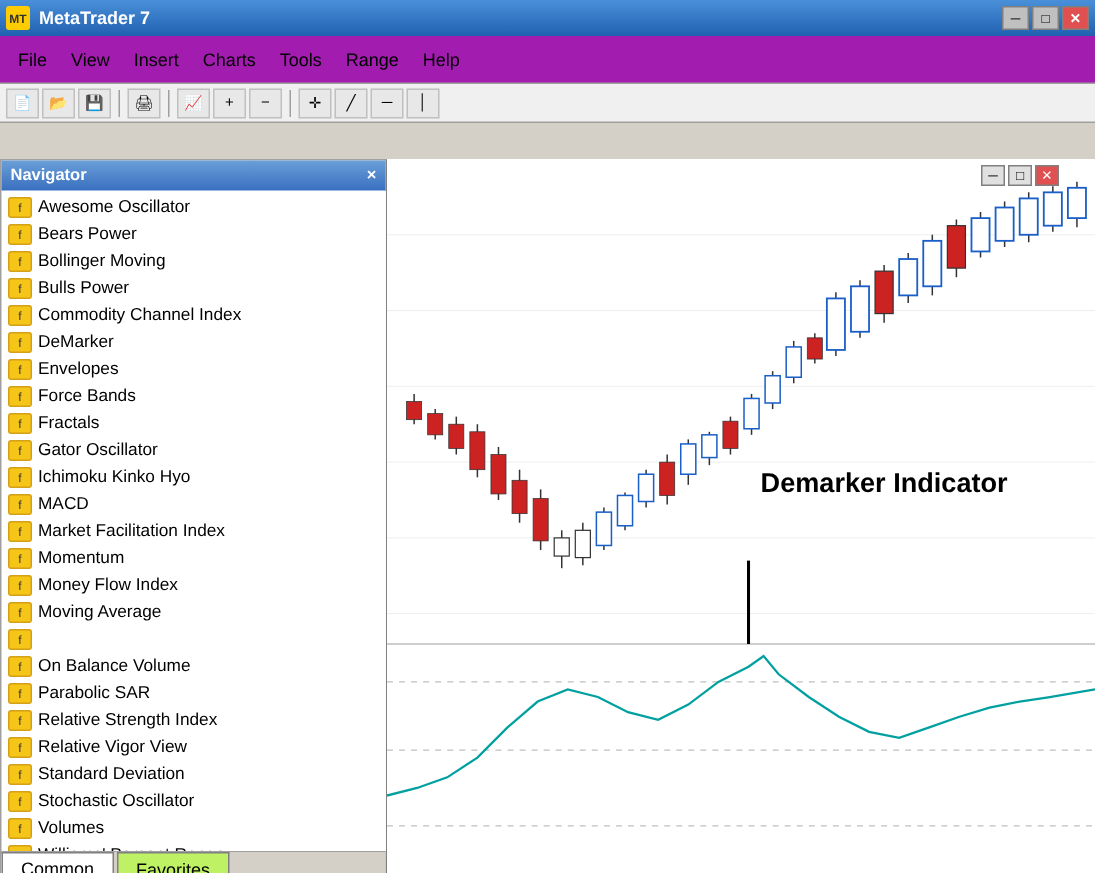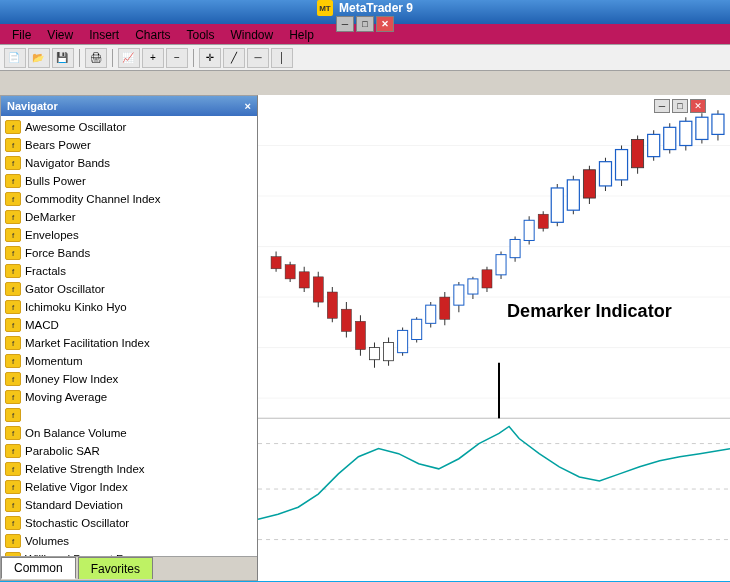--- a/index.html
+++ b/index.html
@@ -16,21 +16,20 @@
     .title-bar {
       background: linear-gradient(to bottom, #4a90d9, #2060b0);
       height: 24px;
       display: flex;
       align-items: center;
       justify-content: space-between;
       padding: 0 4px;
       color: white;
       font-size: 12px;
       font-weight: bold;
-      flex-direction: column;
     }
     .title-bar-left {
       display: flex;
       align-items: center;
       gap: 6px;
     }
     .title-bar-icon {
       width: 16px;
       height: 16px;
       background: #ffcc00;
@@ -53,25 +52,25 @@
       align-items: center;
       justify-content: center;
       font-size: 9px;
       cursor: pointer;
       color: #000;
     }
     .title-btn.close { background: #e05050; color: white; }
 
     
     .menu-bar {
-      background: #be185d;
+      background: #a21caf;
       border-bottom: 1px solid #a0a0a0;
-      height: 21px;
-      display: flex;
-      align-items: flex-end;
+      height: 32px;
+      display: flex;
+      align-items: center;
       padding: 0 4px;
     }
     .menu-item {
       padding: 2px 8px;
       cursor: pointer;
       font-size: 12px;
     }
 
     
     .toolbar {
@@ -264,37 +263,37 @@
     }
   </style>
 </head>
 <body>
 
 <div class="title-bar">
   <div class="title-bar-left">
     <div class="title-bar-icon">
       <span style="font-weight:bold;color:#333;font-size:8px;">MT</span>
     </div>
-    <span>MetaTrader 9</span>
+    <span>MetaTrader 7</span>
   </div>
   <div class="title-bar-buttons">
     <div class="title-btn">─</div>
     <div class="title-btn">□</div>
     <div class="title-btn close">✕</div>
   </div>
 </div>
 
 <div class="menu-bar">
   <div id="menu-items-container" style="display: flex;">
       <div class="menu-item">File</div>
       <div class="menu-item">View</div>
       <div class="menu-item">Insert</div>
       <div class="menu-item">Charts</div>
       <div class="menu-item">Tools</div>
-      <div class="menu-item">Window</div>
+      <div class="menu-item">Range</div>
       <div class="menu-item">Help</div>
     </div>
 </div>
 
 <div class="toolbar">
   <div class="toolbar-icon">📄</div>
   <div class="toolbar-icon">📂</div>
   <div class="toolbar-icon">💾</div>
   <div class="toolbar-sep"></div>
   <div class="toolbar-icon">🖨</div>
@@ -320,21 +319,21 @@
     <div class="nav-item">
           <div class="nav-icon">f</div>
           <span class="nav-label">Awesome Oscillator</span>
         </div>
         <div class="nav-item">
           <div class="nav-icon">f</div>
           <span class="nav-label">Bears Power</span>
         </div>
         <div class="nav-item">
           <div class="nav-icon">f</div>
-          <span class="nav-label">Navigator Bands</span>
+          <span class="nav-label">Bollinger Moving</span>
         </div>
         <div class="nav-item">
           <div class="nav-icon">f</div>
           <span class="nav-label">Bulls Power</span>
         </div>
         <div class="nav-item">
           <div class="nav-icon">f</div>
           <span class="nav-label">Commodity Channel Index</span>
         </div>
         <div class="nav-item">
@@ -391,21 +390,21 @@
         <div class="nav-item">
           <div class="nav-icon">f</div>
           <span class="nav-label">Parabolic SAR</span>
         </div>
         <div class="nav-item">
           <div class="nav-icon">f</div>
           <span class="nav-label">Relative Strength Index</span>
         </div>
         <div class="nav-item">
           <div class="nav-icon">f</div>
-          <span class="nav-label">Relative Vigor Index</span>
+          <span class="nav-label">Relative Vigor View</span>
         </div>
         <div class="nav-item">
           <div class="nav-icon">f</div>
           <span class="nav-label">Standard Deviation</span>
         </div>
         <div class="nav-item">
           <div class="nav-icon">f</div>
           <span class="nav-label">Stochastic Oscillator</span>
         </div>
         <div class="nav-item">

